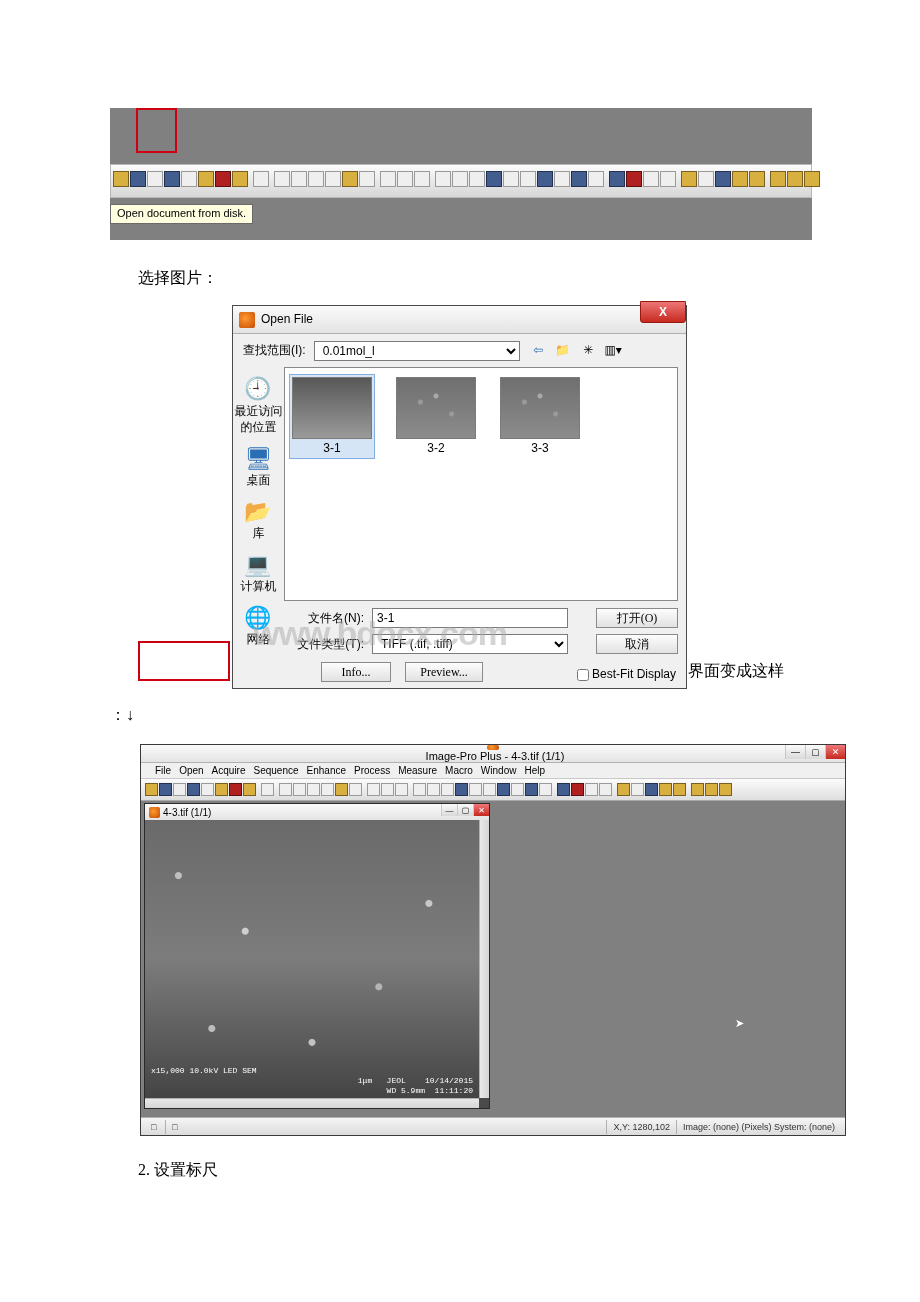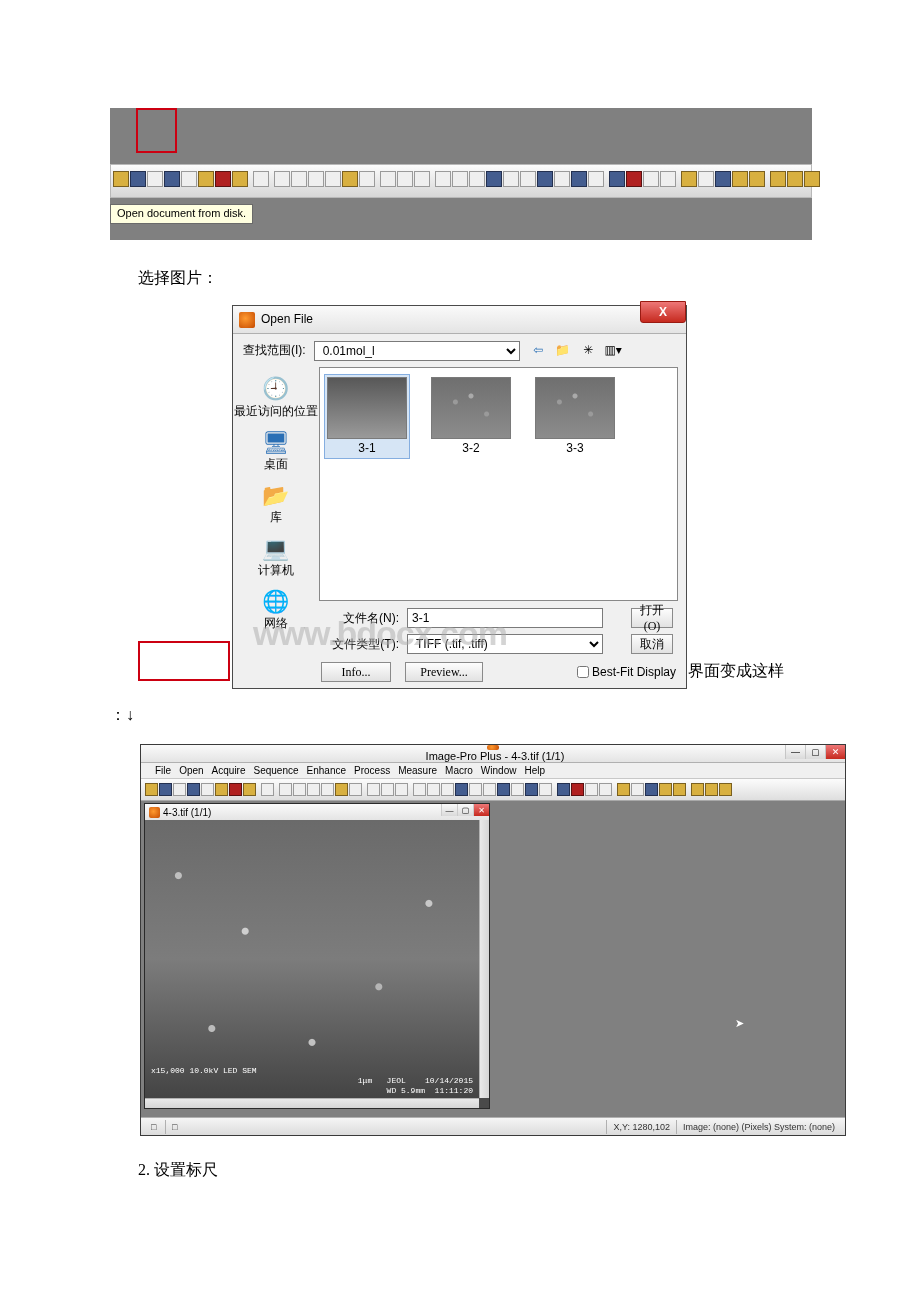--- a/index.html
+++ b/index.html
@@ -177,37 +177,37 @@
   }
   .thumb.sel .pv { background: linear-gradient(#585858,#9a9a9a); }
   .frow {
     display:flex; align-items:center; gap:8px;
     padding: 3px 8px 3px 0;
   }
   .frow label { width: 80px; text-align: right;}
   .fn-in { width: 196px; }
   .ft-sel { width: 196px; }
   .wbtn {
-    width: 42px; height: 20px;
+    width: 82px; height: 20px;
     border: 1px solid #8a8a8a;
     background: linear-gradient(#fdfdfd,#e2e2e2);
     font: 12px Tahoma; text-align:center;
     display:flex;align-items:center;justify-content:center;
   }
   .dlg .watermark {
     position:absolute;
     left: 20px; top: 310px;
     font: bold 34px/1 Arial, sans-serif;
     color: rgba(170,170,170,0.5);
     letter-spacing: -1px;
     pointer-events: none;
   }
   .dlg .bottom-ctl {
     position:absolute; bottom:6px; left:88px; right:10px;
-    display:flex; align-items:center; gap:14px;
+    display:flex; align-items:flex-end; gap:14px;
   }
   .chk { display:flex; align-items:center; gap:3px; font-size:12px;}
   .chk input { width:12px; height:12px; }
 
   .rb2 { position:absolute; left: 138px; top: 336px; width: 92px; height: 40px; }
   .post-dlg-txt {
     position:absolute; left: 688px; top: 356px;
     font-size: 16px;
   }
   .post-arrow {

